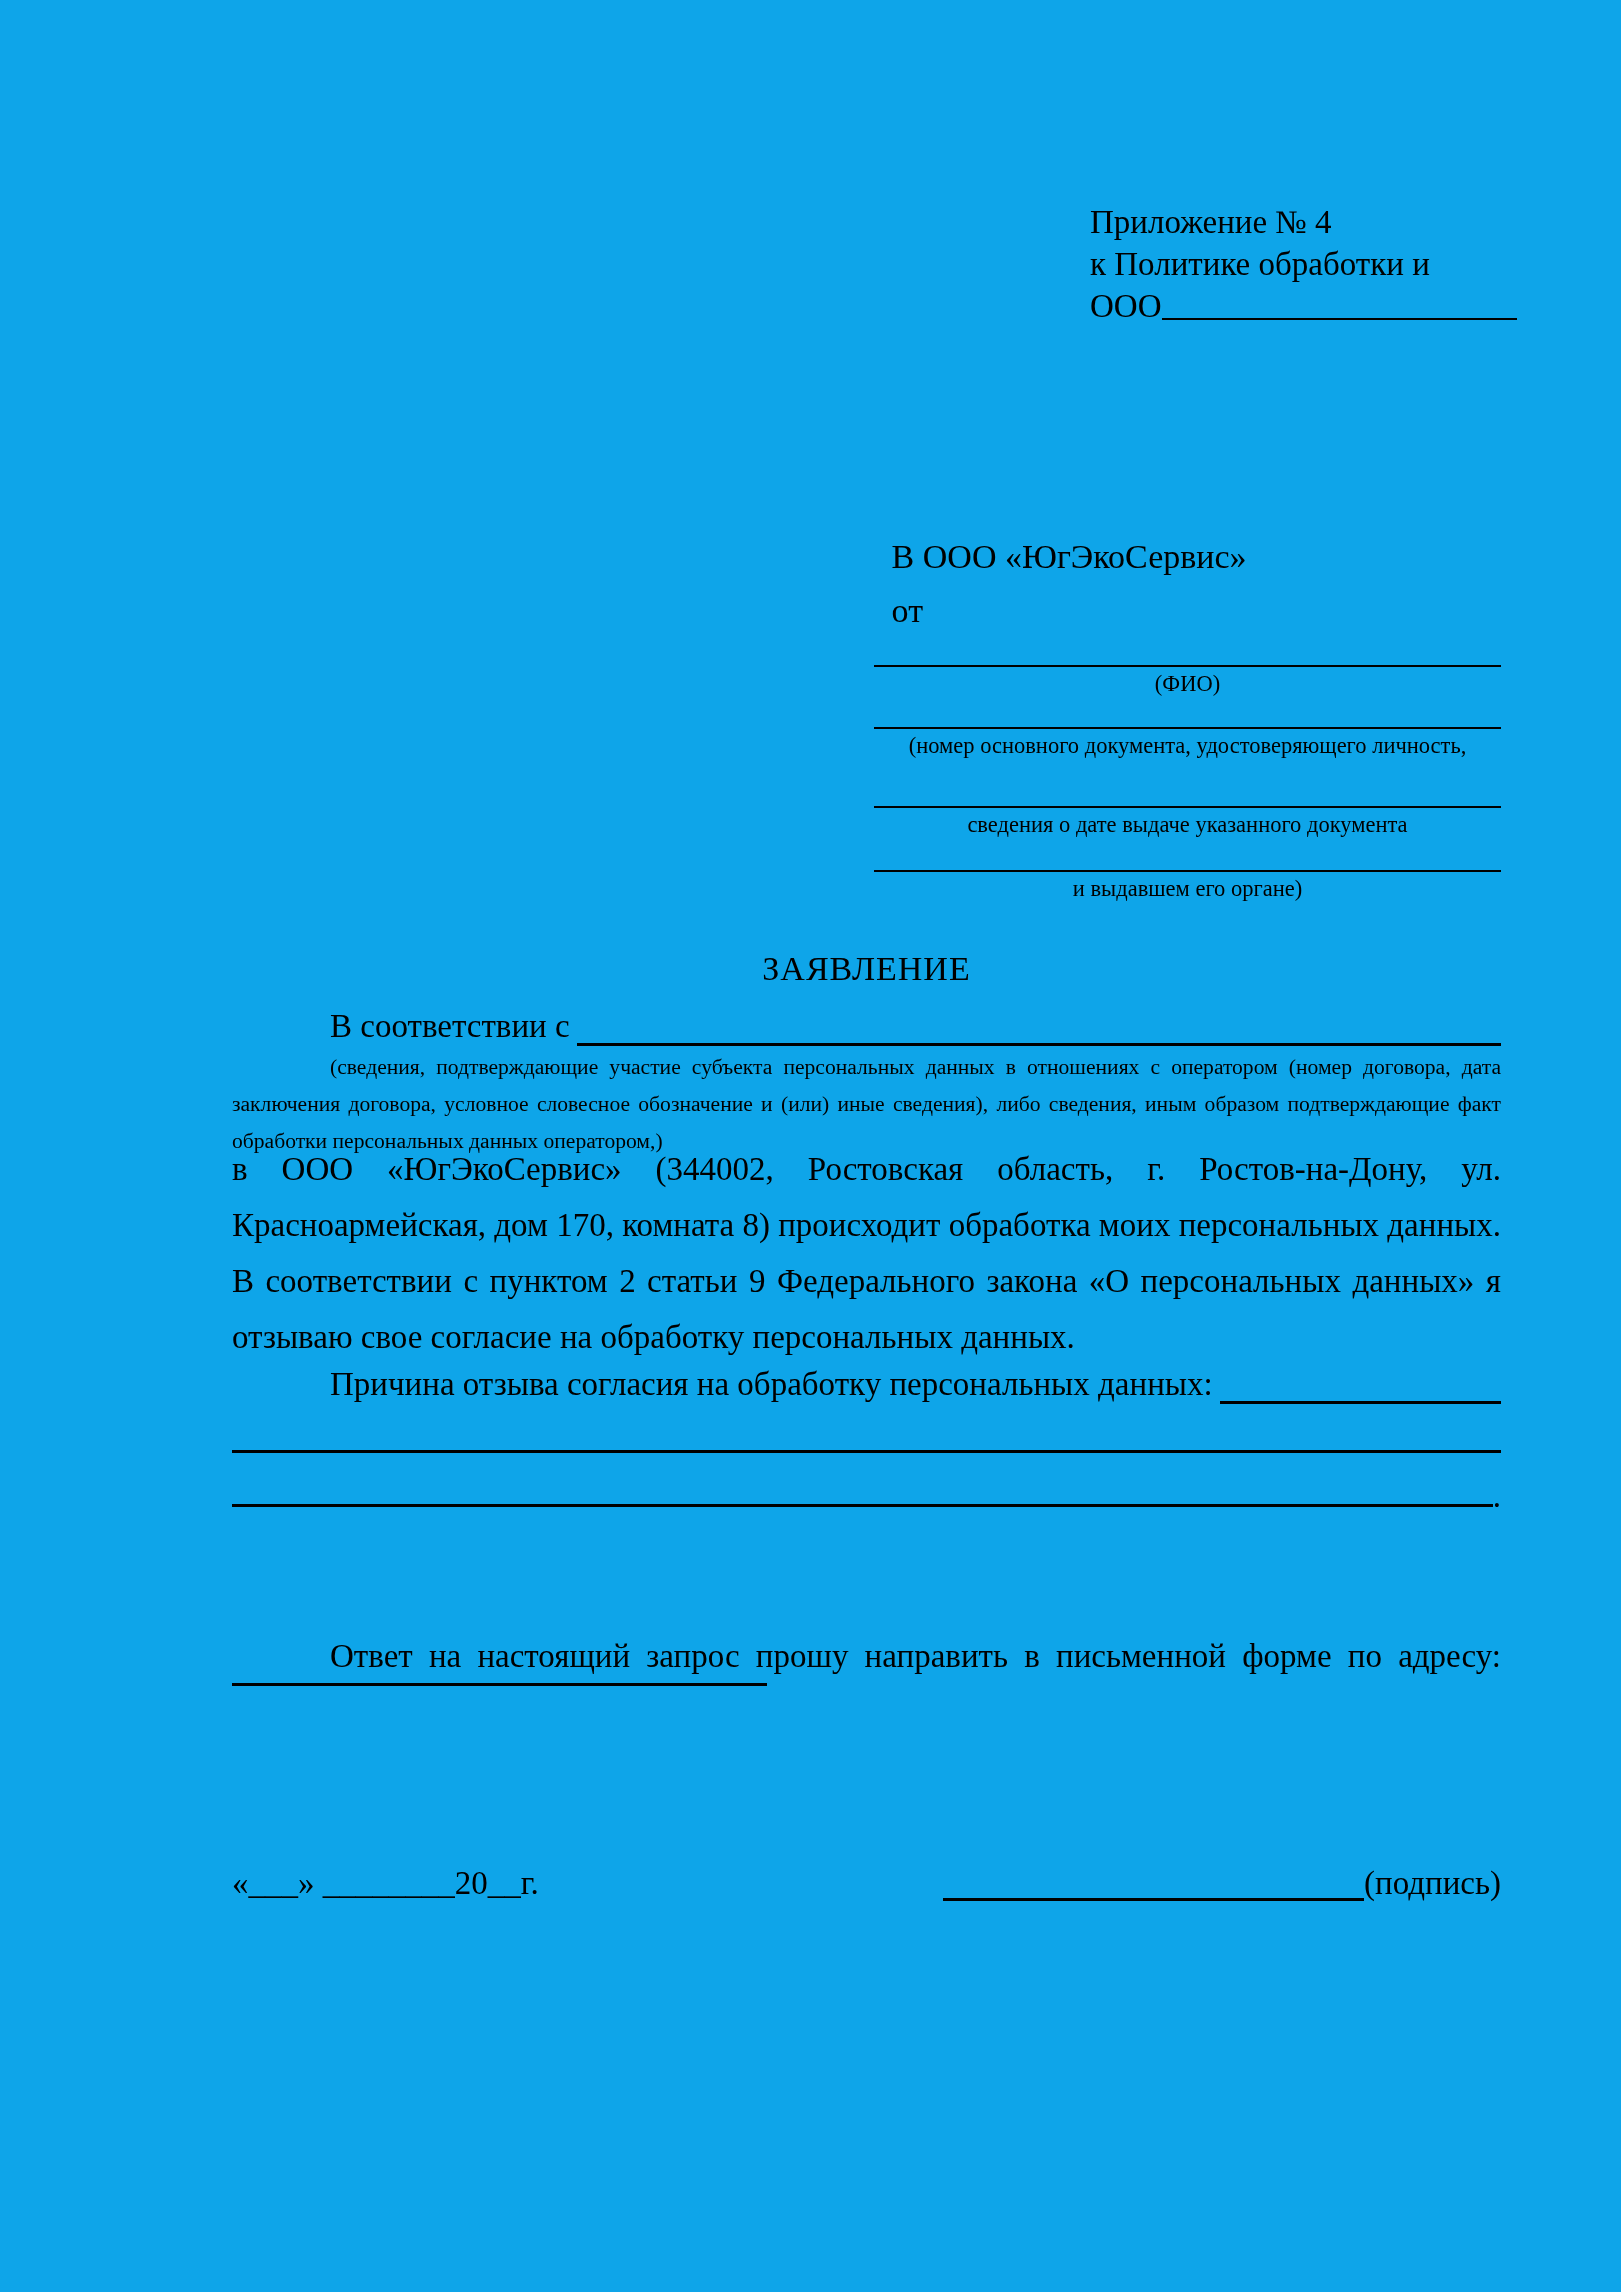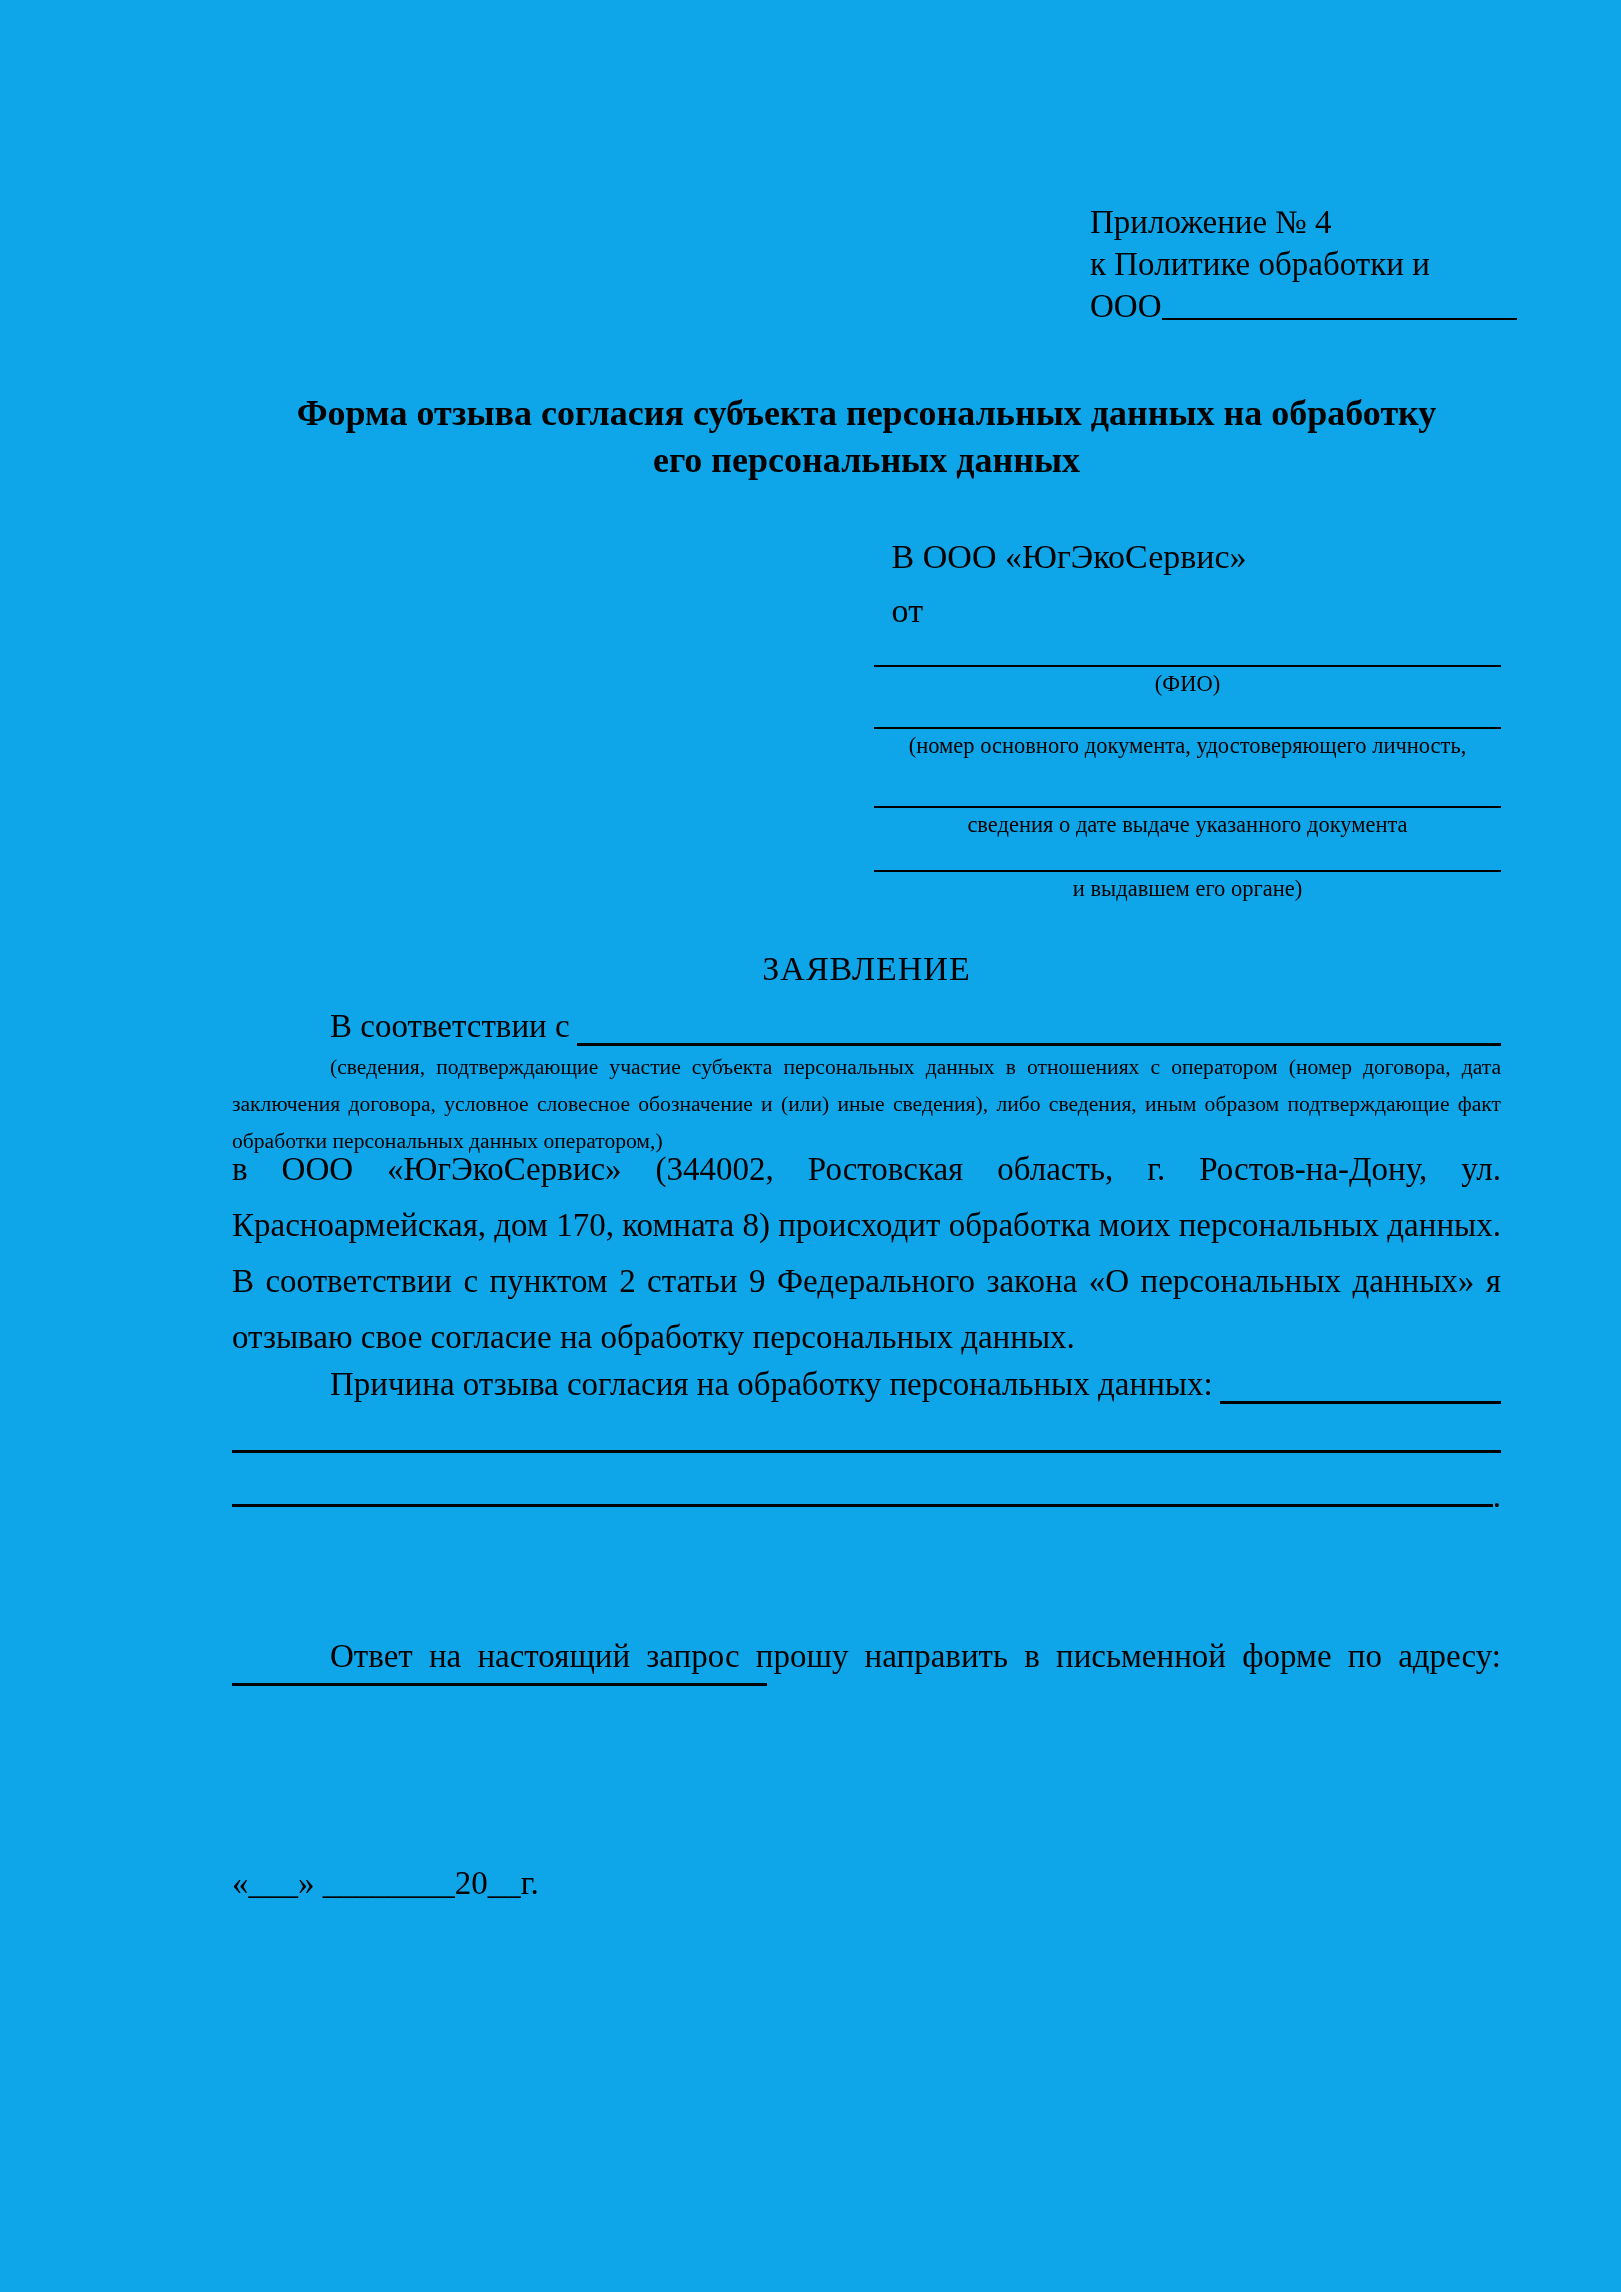--- a/index.html
+++ b/index.html
@@ -67,24 +67,20 @@
 
   <div class="abs header">
     <div>Приложение № 4</div>
     <div>к Политике обработки и</div>
     <div class="header-org-row">
       <span>ООО</span>
       <span class="org-fill"></span>
     </div>
   </div>
 
-  <div class="abs title">
-    <div>Форма отзыва согласия субъекта персональных данных на обработку</div>
-    <div>его персональных данных</div>
-  </div>
 
   <div class="abs addr">
     <div class="addr-to">В ООО «ЮгЭкоСервис»</div>
     <div class="addr-from">от</div>
 
     <div class="addr-rule r1"></div>
     <div class="addr-caption">(ФИО)</div>
 
     <div class="addr-rule r2"></div>
     <div class="addr-caption">(номер основного документа, удостоверяющего личность,</div>
@@ -120,16 +116,20 @@
   </div>
 
 
   <div class="abs response1">Ответ на настоящий запрос прошу направить в письменной форме по адресу:</div>
   <div class="abs response2">
     <span class="resp-rule"></span>
   </div>
 
   <div class="abs footer">
     <span>«___» ________20__г.</span>
+    <span class="sig-part">
+      <span class="sig-rule"></span>
+      <span>(подпись)</span>
+    </span>
   </div>
 
 </div>
 
 
 </body></html>

